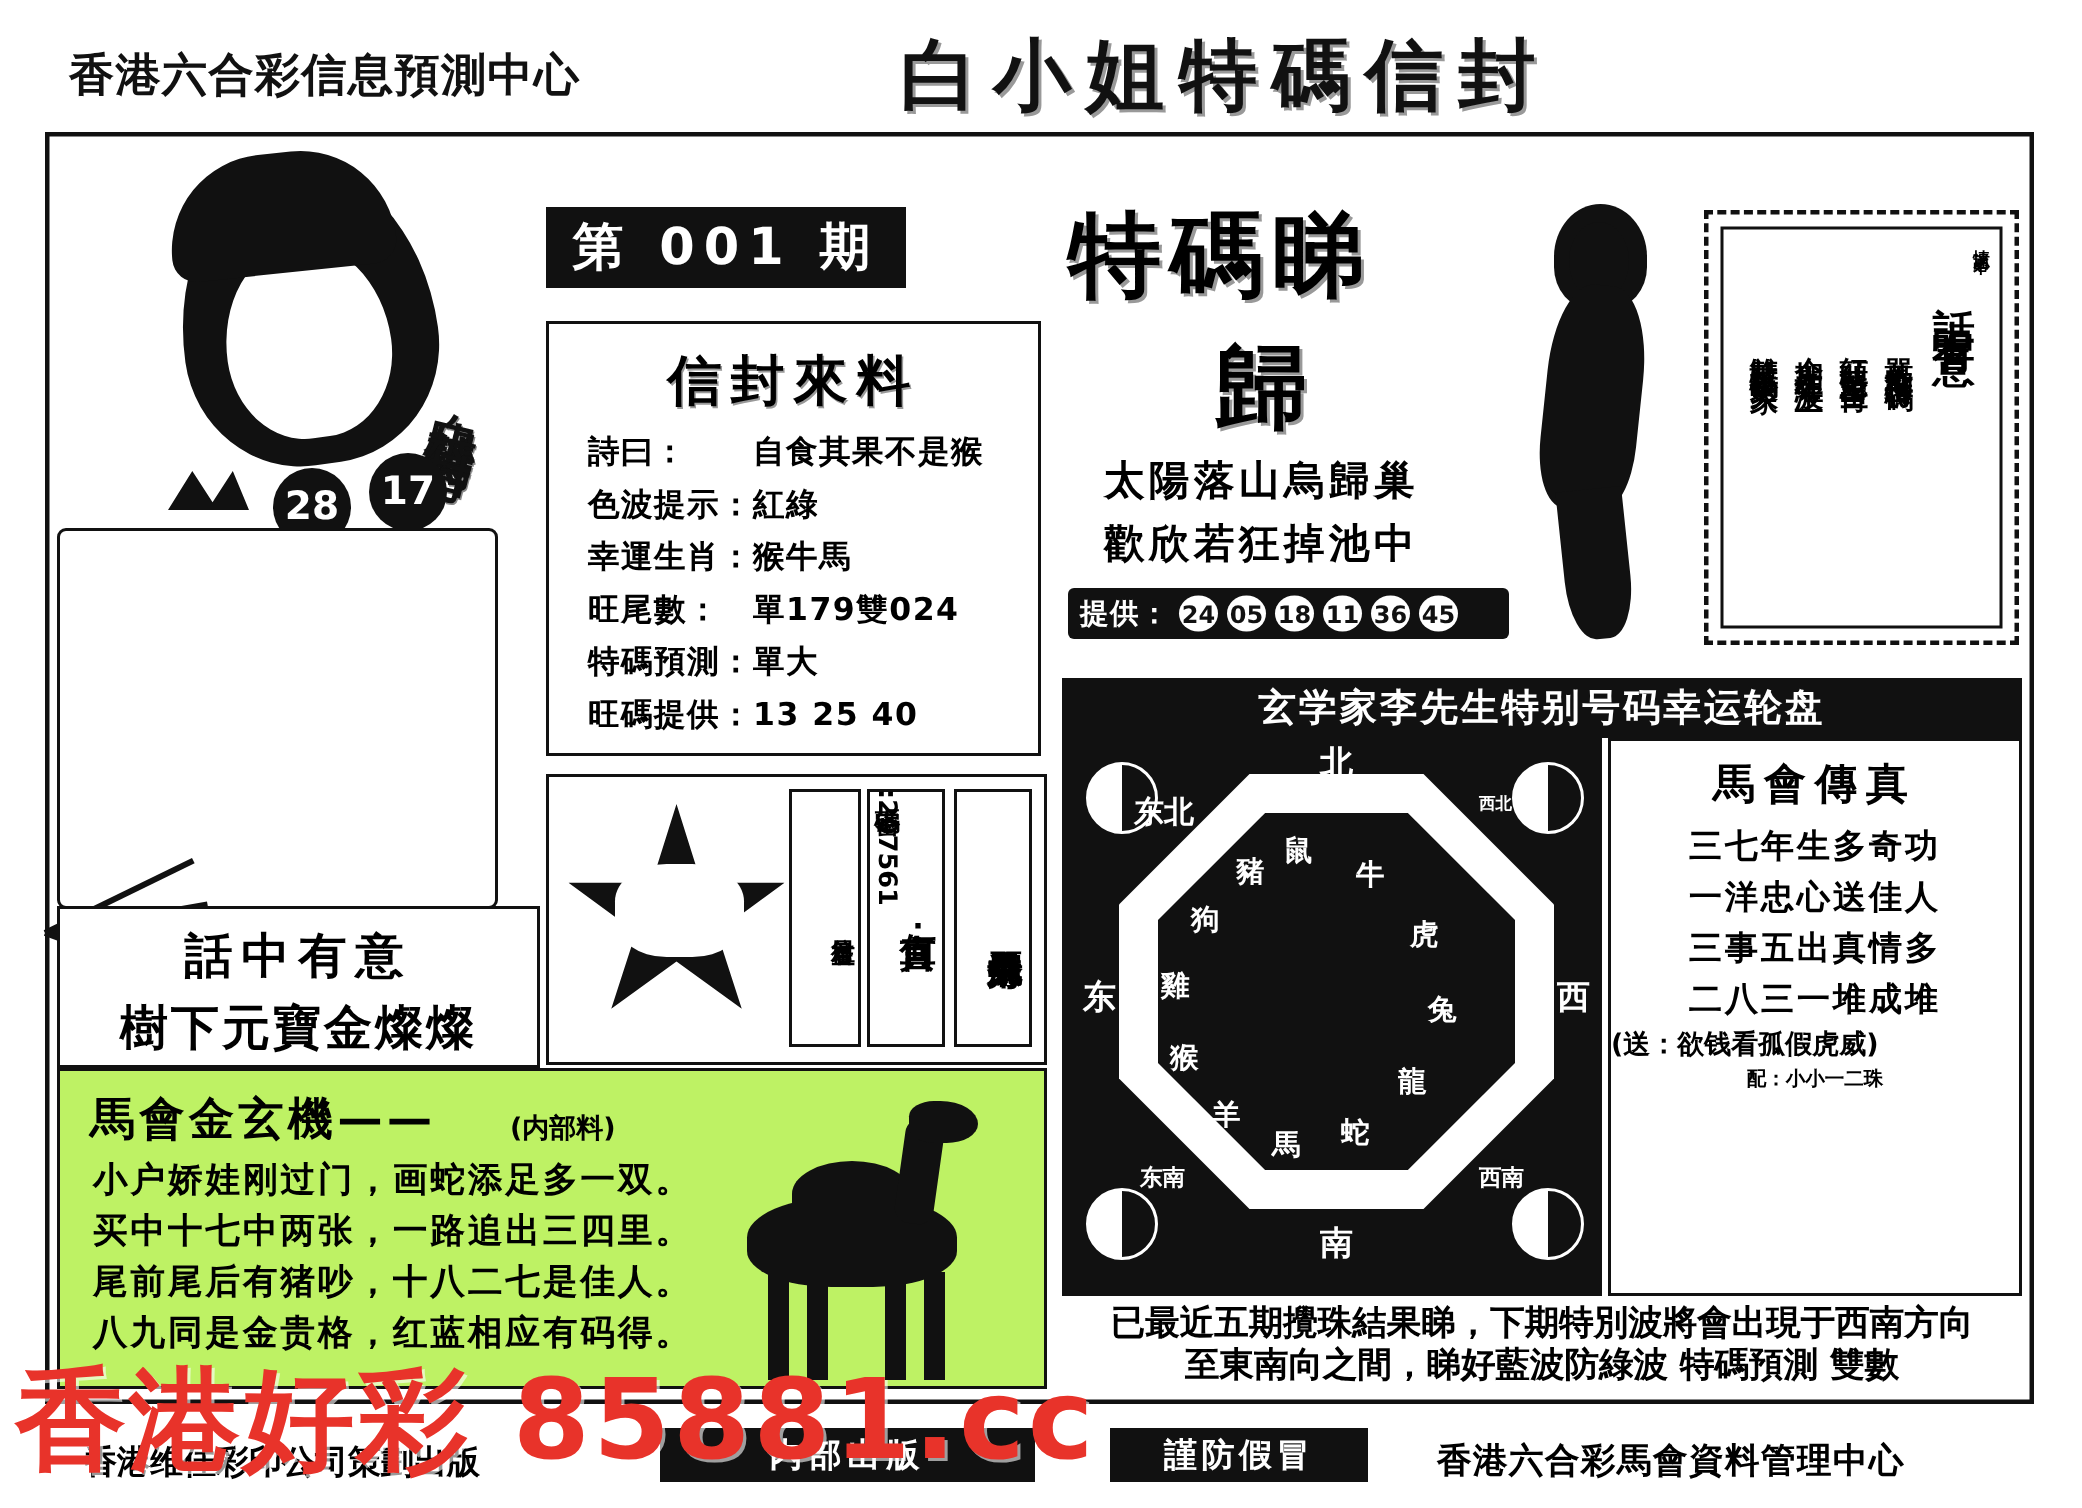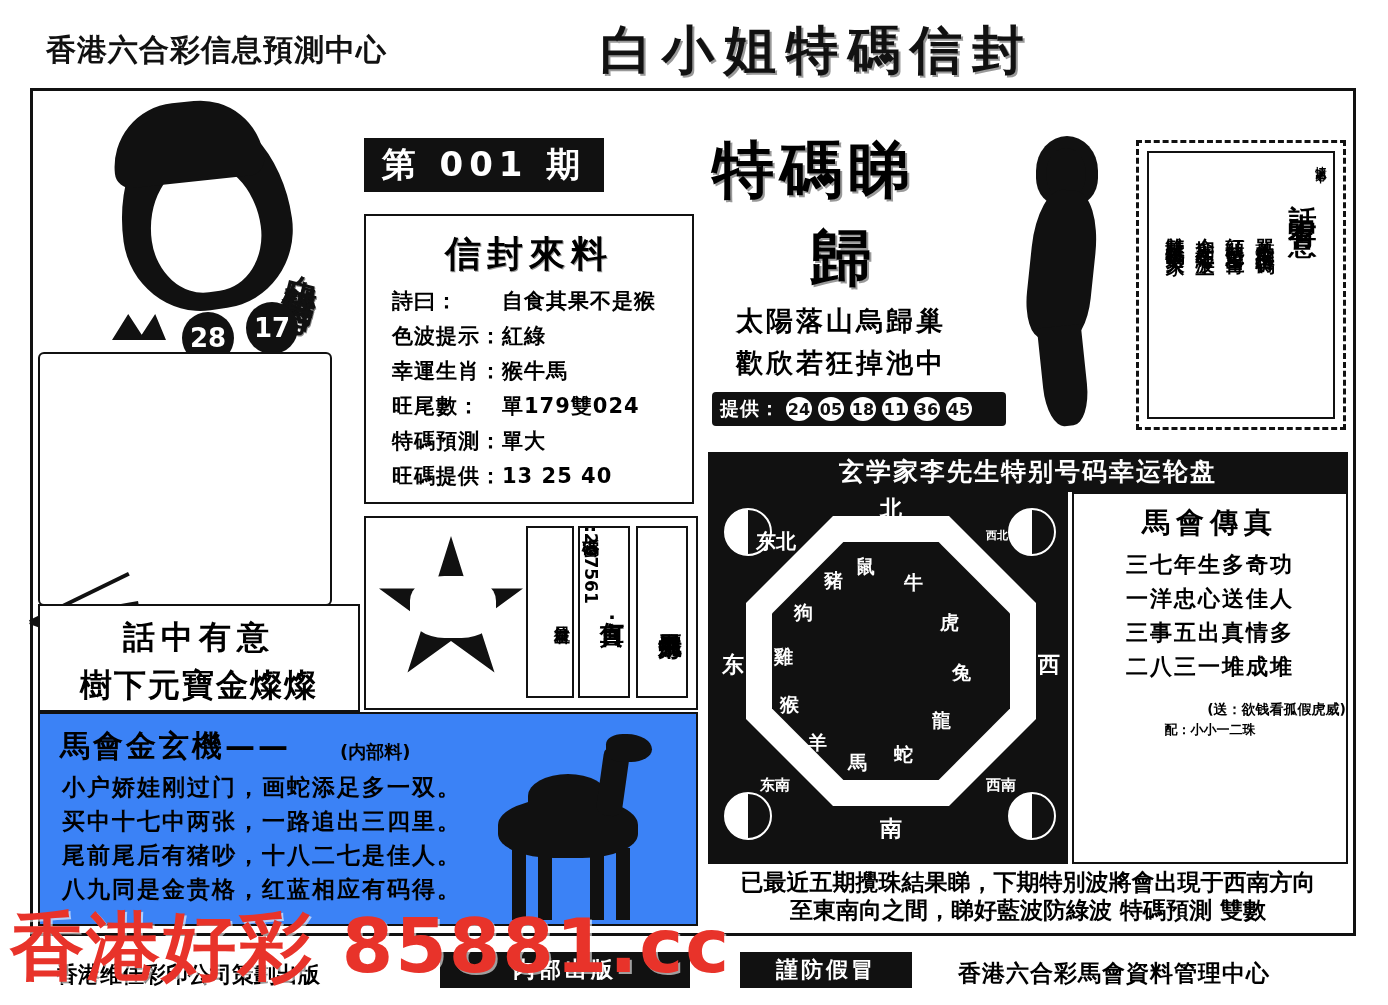--- a/index.html
+++ b/index.html
@@ -135,21 +135,21 @@
     box-sizing:border-box;
     background:#fff;
   }
   .vstrip.s1{left:270px;}
   .vstrip.s2{left:212px;}
   .vstrip.s3{left:160px;width:48px;font-size:16px;letter-spacing:1px;}
 
   
   .box-xuanji{
     position:absolute;left:38px;top:712px;width:656px;height:210px;
-    border:2px solid #111;background:#3b82f6;overflow:hidden;
+    border:2px solid #111;background:#bef264;overflow:hidden;
   }
   .xj-title{
     position:absolute;left:20px;top:12px;font-size:30px;font-weight:bold;letter-spacing:3px;
   }
   .xj-note{
     position:absolute;left:300px;top:26px;font-size:18px;font-weight:bold;
   }
   .xj-lines{
     position:absolute;left:22px;top:56px;
     font-size:23px;line-height:34px;font-weight:bold;letter-spacing:2px;
@@ -284,21 +284,21 @@
     position:absolute;left:1072px;top:492px;width:276px;height:372px;
     border:2px solid #111;background:#fff;box-sizing:border-box;
   }
   .fax h3{
     margin:10px 0 6px 0;text-align:center;font-size:28px;font-weight:bold;letter-spacing:6px;
   }
   .fax .ln{
     text-align:center;font-size:22px;font-weight:bold;line-height:34px;letter-spacing:2px;
   }
   .fax .small{
-    text-align:right;font-size:14px;font-weight:bold;margin-top:17px;
+    text-align:left;font-size:18px;font-weight:bold;margin-top:0;
   }
   .fax .small2{
     text-align:center;font-size:13px;font-weight:bold;margin-top:2px;
   }
 
   
   .botnote{
     position:absolute;left:708px;top:868px;width:640px;
     text-align:center;font-size:23px;font-weight:bold;line-height:28px;
   }

